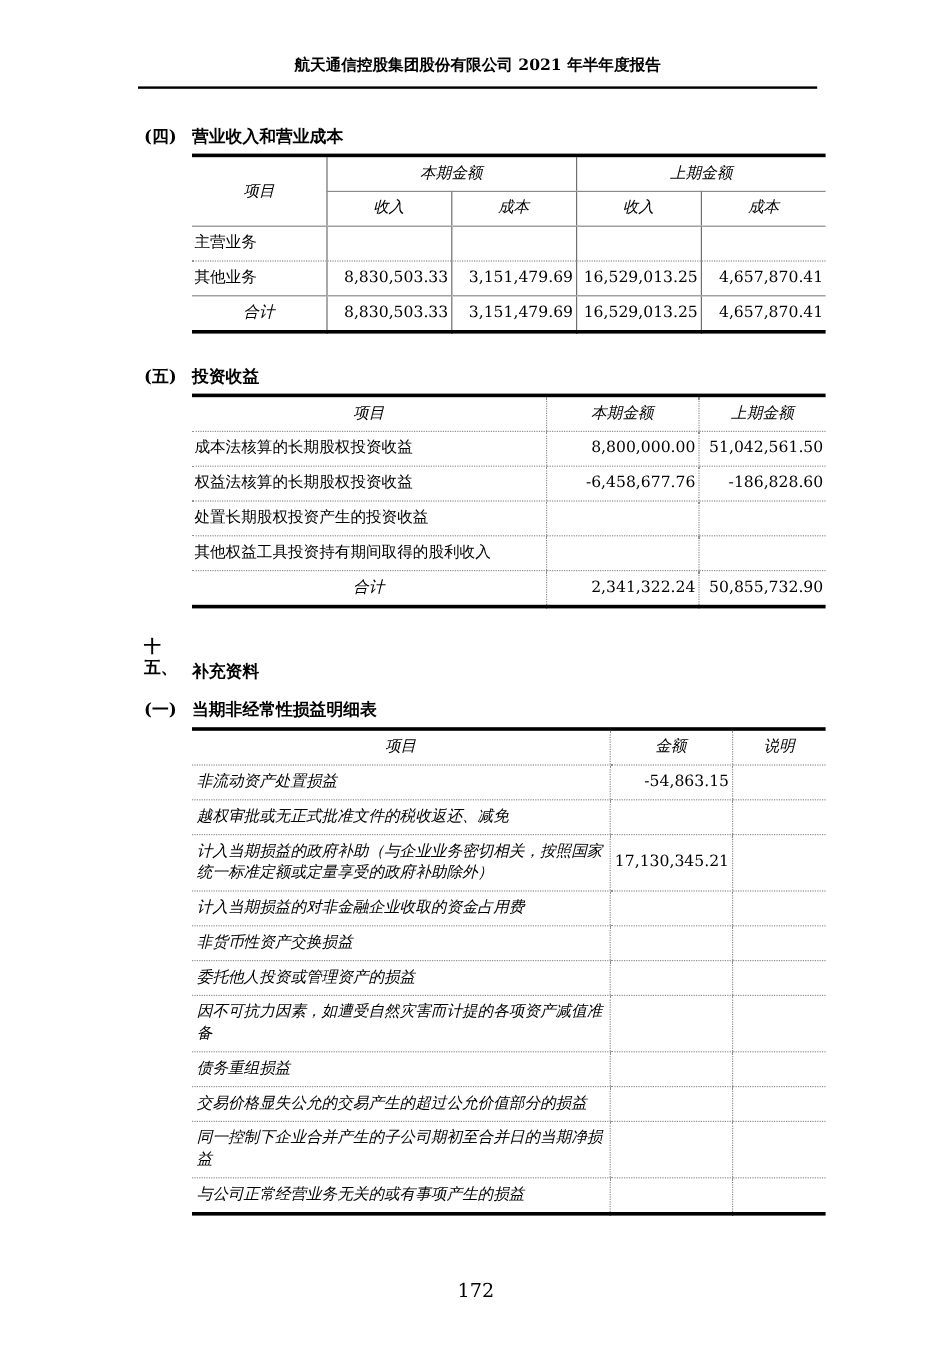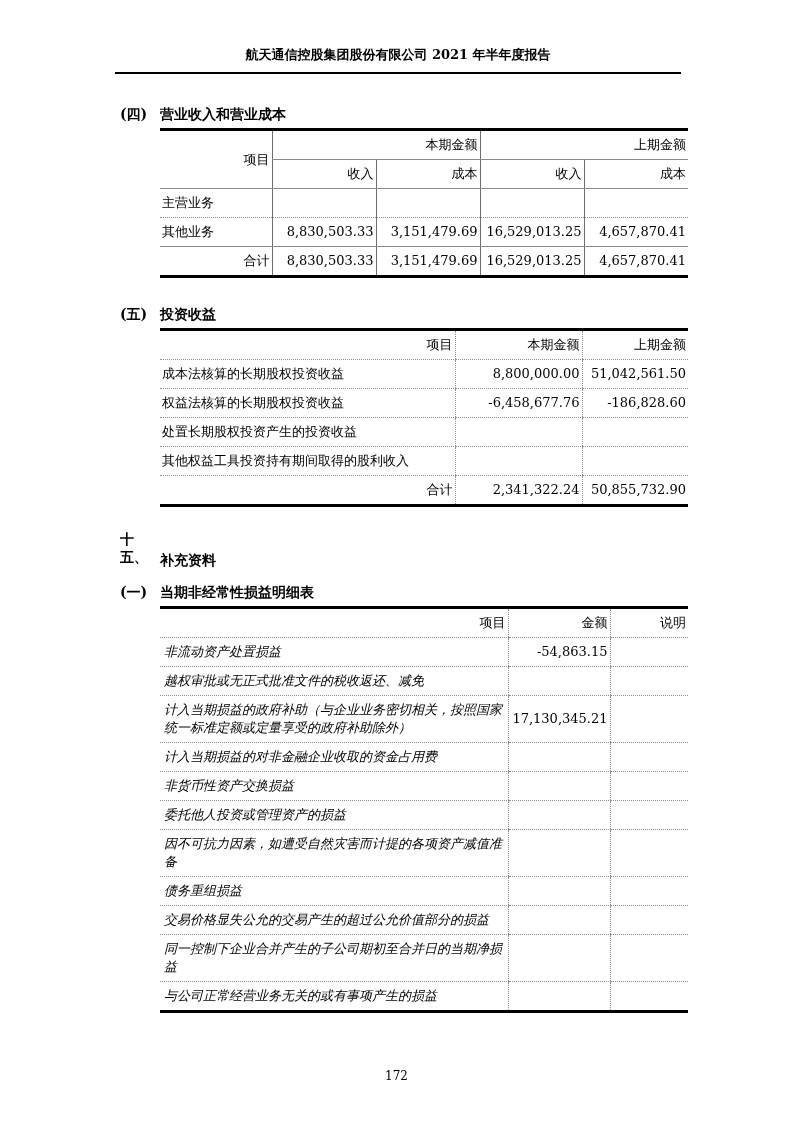--- a/index.html
+++ b/index.html
@@ -60,21 +60,21 @@
     font-size: 13px;
   }
   table.doc-table td {
     vertical-align: middle;
     line-height: 18px;
     padding: 5px 2px;
     overflow: hidden;
   }
   td.lbl { text-align: left;  padding-left: 4px; }
   td.num { text-align: right; padding-right: 9px; }
-  td.ctr { text-align: right; }
+  td.ctr { text-align: center; font-style: italic; }
   
   .t1 td { border-left: 1px solid #6f6f6f; }
   .t1 td.c1 { border-left: none; }
   .t1 thead td.grp { border-bottom: 1px solid #8a8a8a; }
   .t1 thead td.item-hdr { border-bottom: 1px solid #8a8a8a; }
   .t1 thead tr.sub td { border-bottom: 1px solid #8a8a8a; }
   .t1 tbody tr:nth-child(1) td { border-bottom: 1px dotted #8f8f8f; }
   .t1 tbody tr:nth-child(2) td { border-bottom: 1px solid #8a8a8a; }
   
   .t2 td { border-left: 1px dotted #8f8f8f; }
@@ -89,21 +89,21 @@
   .t3 td.c1 { border-left: none; }
   .t3 thead td { border-bottom: 1px dotted #8f8f8f; }
   .t3 tbody tr:not(:last-child) td { border-bottom: 1px dotted #8f8f8f; }
   
   .page-footer {
     position: absolute;
     top: 1068px;
     left: 0;
     width: 100%;
     text-align: center;
-    font-size: 12px;
+    font-size: 16px;
     line-height: 16px;
   }
 </style>
 </head>
 <body>
 
 <div class="page">
 
   <div class="page-header">
     <span>航天通信控股集团股份有限公司 2021 年半年度报告</span>

